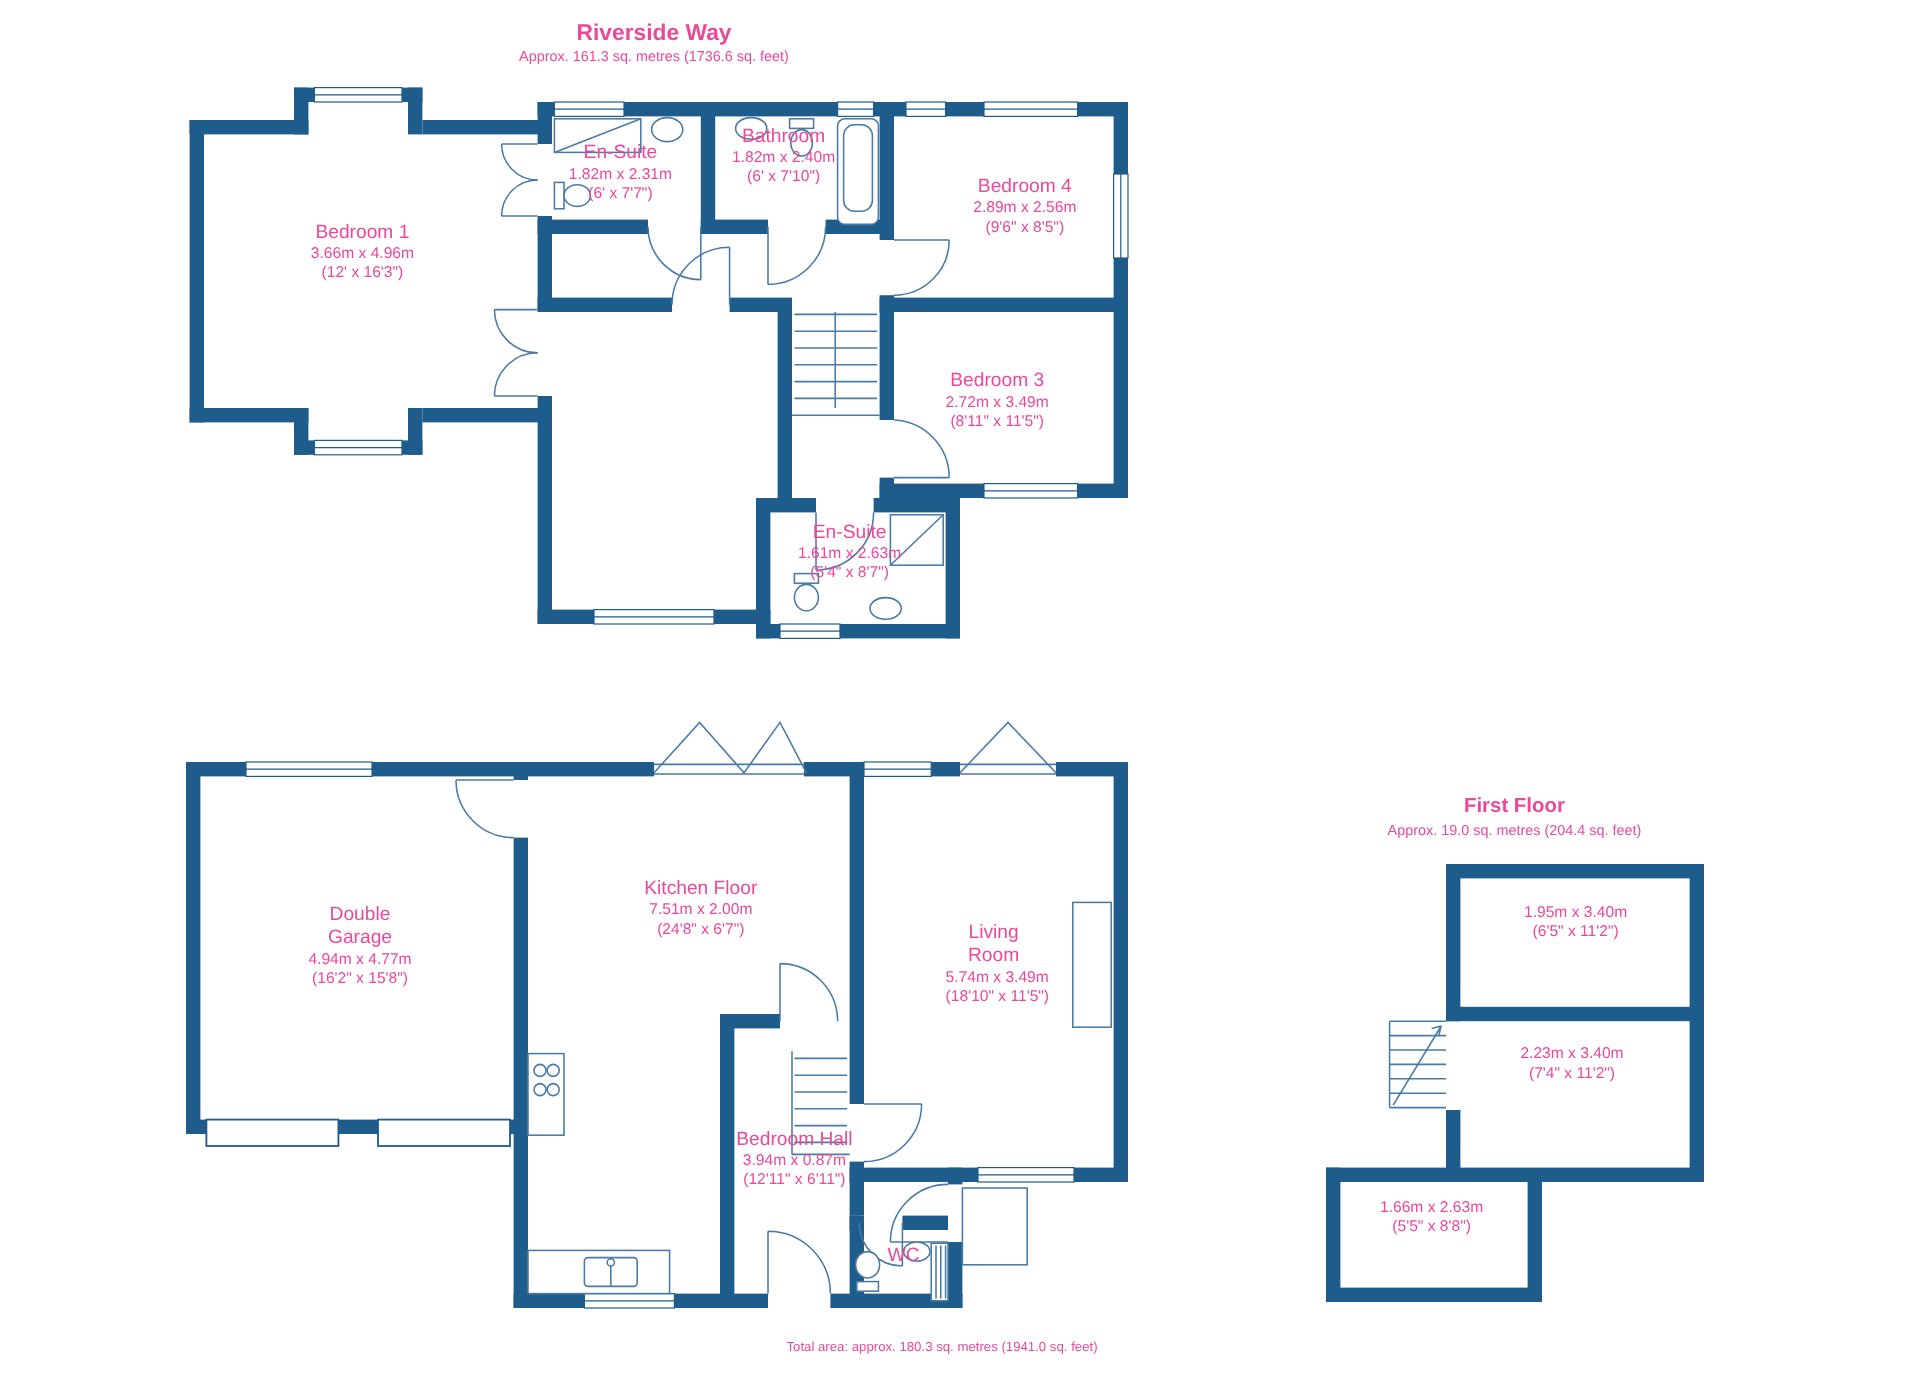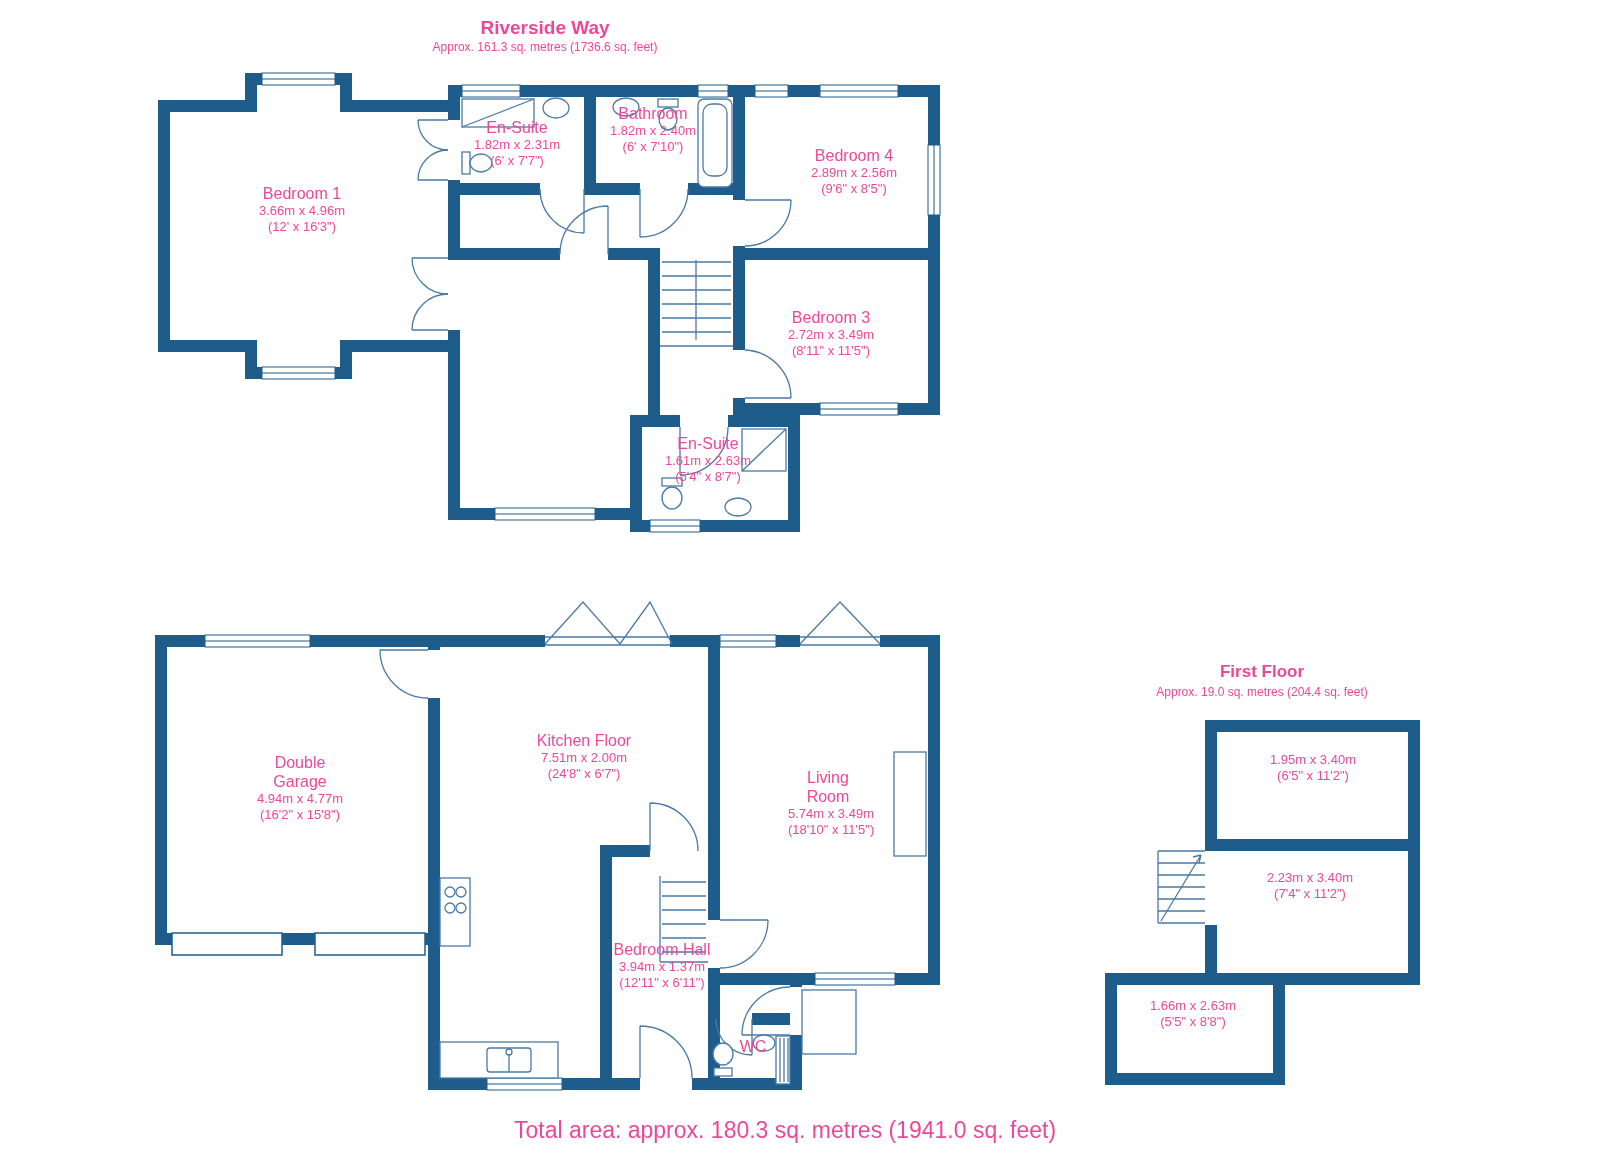--- a/index.html
+++ b/index.html
@@ -6,21 +6,21 @@
   body{margin:0;background:#fff}
   .canvas{position:relative;width:1600px;height:1163px;background:#fff;
           font-family:"Liberation Sans","DejaVu Sans",sans-serif;color:#ec4899;overflow:hidden}
   .plan-svg{position:absolute;left:0;top:0}
   .room-label,.plan-title,.plan-subtitle,.footer-text{position:absolute;transform:translateX(-50%);text-align:center}
   .room-name{font-size:16px;font-weight:normal;line-height:19px}
   .room-dim{font-size:13px;line-height:16px;white-space:nowrap}
   .plan-title{font-size:19px;font-weight:bold;white-space:nowrap}
   .plan-title.small{font-size:17px}
   .plan-subtitle{font-size:12px;white-space:nowrap}
-  .footer-text{font-size:23px;white-space:nowrap}
+  .footer-text{font-size:11px;white-space:nowrap}
   .wall{fill:var(--wall,#1E5C8C)}
   .win{fill:#fff;stroke:var(--wall,#1E5C8C);stroke-width:1}
   .winline{stroke:var(--wall,#1E5C8C);stroke-width:1;fill:none}
   .thin{stroke:#4A7AA6;stroke-width:1.3;fill:none}
   .fix{stroke:#4A7AA6;stroke-width:1.3;fill:#fff}
   .gdoor{fill:#fff;stroke:var(--wall,#1E5C8C);stroke-width:1.5}
 </style>
 </head>
 <body>
 
@@ -309,21 +309,21 @@
   </div>
 
   <div class="room-label" style="left:828px;top:768px;width:80px">
     <div class="room-name">Living Room</div>
     <div class="room-dim">5.74m x 3.49m</div>
     <div class="room-dim">(18'10" x 11'5")</div>
   </div>
 
   <div class="room-label" style="left:662px;top:940px;width:100px">
     <div class="room-name">Bedroom Hall</div>
-    <div class="room-dim">3.94m x 1.37m</div>
+    <div class="room-dim">3.94m x 0.87m</div>
     <div class="room-dim">(12'11" x 6'11")</div>
   </div>
 
   <div class="room-label" style="left:753px;top:1037px;width:60px">
     <div class="room-name">WC</div>
   </div>
 
   <div class="plan-title small" style="left:1262px;top:662px">First Floor</div>
   <div class="plan-subtitle" style="left:1262px;top:685px">Approx. 19.0 sq. metres (204.4 sq. feet)</div>
 

